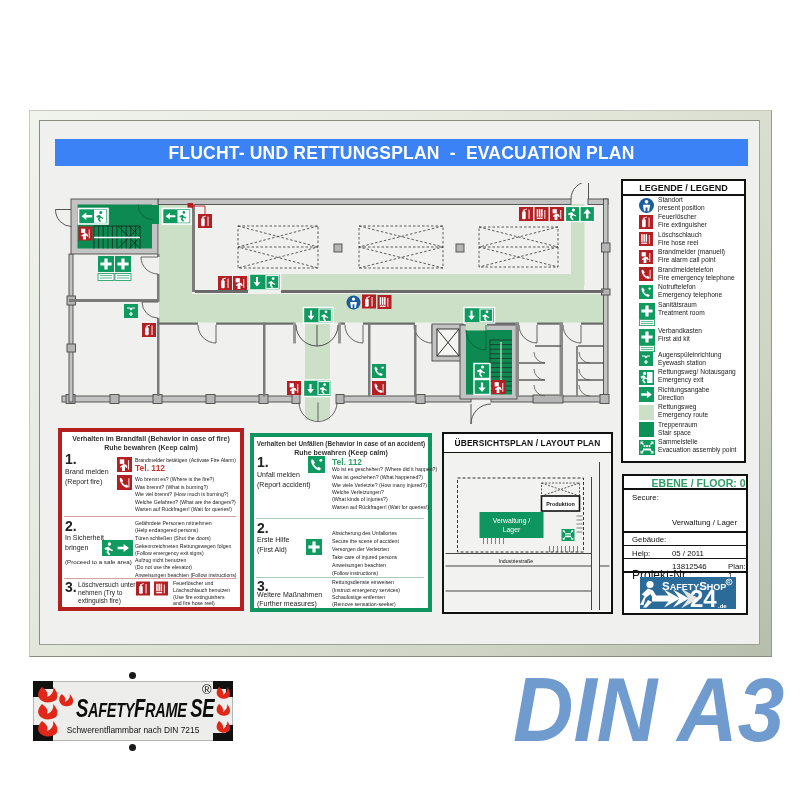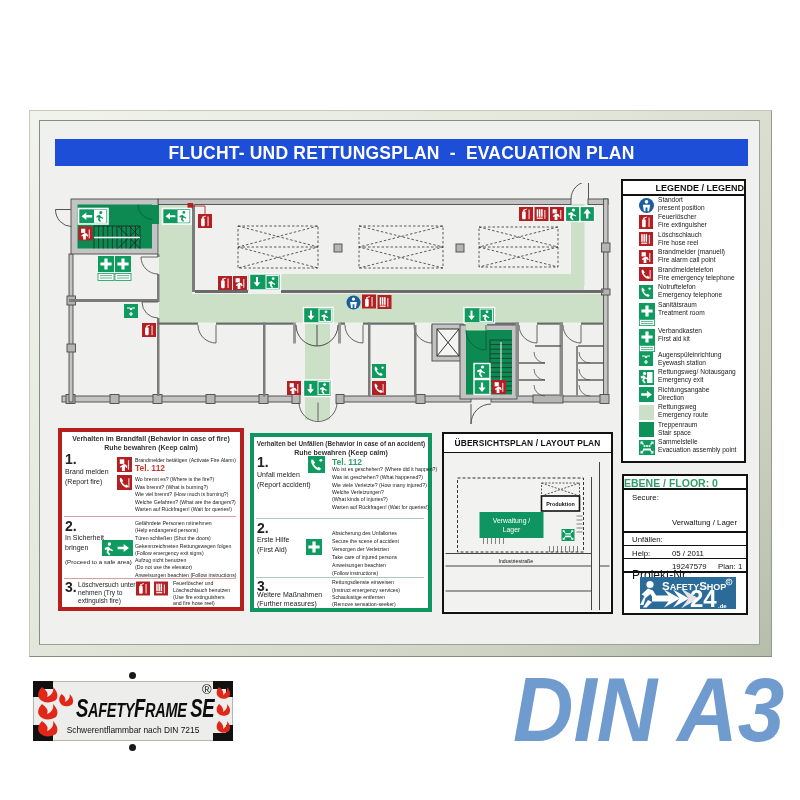--- a/index.html
+++ b/index.html
@@ -8,21 +8,21 @@
 </style>
 </head>
 <body>
 
 <div class="abs" style="left:29px;top:110px;width:741px;height:545px;background:linear-gradient(135deg,#f1f3ed 0%,#e4e8dc 40%,#ced3c4 78%,#b7bdab 100%);border:1px solid #c6cbbd;border-bottom-color:#878d7c;border-right-color:#959b8a;"></div>
 
 <div class="abs" style="left:39px;top:120px;width:719px;height:523px;border:1px solid #9ba195;border-top-color:#878d7f;border-left-color:#878d7f;background:#f0f0ee;"></div>
 
 <div class="abs" style="left:42px;top:123px;width:714px;height:518px;background:#f0f0ee;"></div>
 
-<div class="abs" style="left:55px;top:139px;width:693px;height:27px;background:#1d4ed8;color:#fff;font-weight:bold;font-size:17.5px;text-align:center;line-height:28px;letter-spacing:0.2px;">FLUCHT- UND RETTUNGSPLAN&nbsp; -&nbsp; EVACUATION PLAN</div>
+<div class="abs" style="left:55px;top:139px;width:693px;height:27px;background:#3b82f6;color:#fff;font-weight:bold;font-size:17.5px;text-align:center;line-height:28px;letter-spacing:0.2px;">FLUCHT- UND RETTUNGSPLAN&nbsp; -&nbsp; EVACUATION PLAN</div>
 
 <svg class="abs" style="left:55px;top:183px;" width="562" height="250" viewBox="55 183 562 250">
 <defs>
 
 <g id="man">
  <rect x="0" y="0" width="14" height="14" fill="#0f9a5f"></rect>
  <circle cx="8.6" cy="3.2" r="1.5" fill="#fff"></circle>
  <path d="M3.2,6.2 L7.4,4.8 L9.4,7.4 L11.6,8.6 L10.9,9.7 L8.4,8.4 L7.2,10.3 L9.2,12.6 L7.8,13.4 L5.4,10.6 L6.3,7.6 L4.0,8.0 Z" fill="#fff"></path>
  <rect x="1.2" y="2.2" width="1.1" height="9.6" fill="#fff"></rect>
 </g>
@@ -405,21 +405,21 @@
 <line x1="578" y1="380" x2="604" y2="380"></line>
 </g>
 
 <path d="M590,363 A11,11 0 0 1 579,352 M590,380 A11,11 0 0 1 579,369 M590,396 A11,11 0 0 1 579,385" fill="none" stroke="#555" stroke-width="0.8"></path>
 
 <rect x="576" y="346" width="2" height="50" fill="#8a8a8a"></rect>
 </svg>
 
 <div class="abs" style="left:621px;top:179px;width:125px;height:284px;background:#fff;border:2.2px solid #111;box-sizing:border-box;">
 
-<div class="abs" style="left:0;top:2px;width:100%;text-align:right;font-size:9px;font-weight:bold;color:#111;">LEGENDE / LEGEND</div>
+<div class="abs" style="left:0;top:2px;width:100%;text-align:center;font-size:9px;font-weight:bold;color:#111;">LEGENDE / LEGEND</div>
 
 <div class="abs" style="left:0px;top:13px;width:120.6px;height:1.6px;background:#111;"></div>
 
 <div class="abs" style="left:16px;top:16.8px;">
       <svg width="15" height="15" viewBox="0 0 14 14">
         <use href="#pos"></use>
       </svg>
     </div>
 <div class="abs" style="left:35px;top:15.3px;width:85px;font-size:6.6px;line-height:8px;color:#1a1a1a;">Standort<br>present position</div>
 
@@ -530,37 +530,37 @@
         <path d="M14.5,1.5 l-3,0 l1,1 l-1.5,1.5 l1,1 L13.5,3.5 l1,1 Z" fill="#fff"></path>
         <path d="M1.5,13.5 l3,0 l-1,-1 l1.5,-1.5 l-1,-1 L2.5,11.5 l-1,-1 Z" fill="#fff"></path>
         <path d="M14.5,13.5 l-3,0 l1,-1 l-1.5,-1.5 l1,-1 l1.5,1.5 l1,-1 Z" fill="#fff"></path>
       </svg>
     </div>
 <div class="abs" style="left:35px;top:257.3px;width:85px;font-size:6.6px;line-height:8px;color:#1a1a1a;">Sammelstelle<br>Evacuation assembly point</div>
 </div>
 
 <div class="abs" style="left:622px;top:474px;width:125.5px;height:141px;background:#fff;border:2.2px solid #111;box-sizing:border-box;">
 
-<div class="abs" style="left:0;top:0.5px;width:100%;text-align:left;font-size:10.5px;font-weight:bold;color:#2f9e68;">EBENE / FLOOR: 0</div>
+<div class="abs" style="left:0;top:0.5px;width:100%;text-align:right;font-size:10.5px;font-weight:bold;color:#2f9e68;">EBENE / FLOOR: 0</div>
 <div class="abs" style="left:0;top:12.4px;width:100%;height:1.8px;background:#111;"></div>
 
 <div class="abs" style="left:8px;top:16.5px;font-size:7.8px;color:#111;">Secure:</div>
 <div class="abs" style="left:0;top:55.4px;width:100%;height:1.8px;background:#111;"></div>
 
-<div class="abs" style="left:8px;top:58.8px;font-size:7.8px;color:#111;">Unfällen:</div>
+<div class="abs" style="left:8px;top:58.8px;font-size:7.8px;color:#111;">Gebäude:</div>
 <div class="abs" style="left:48px;top:42px;font-size:7.8px;color:#111;white-space:nowrap;">Verwaltung / Lager</div>
 <div class="abs" style="left:0;top:68.6px;width:100%;height:1.8px;background:#111;"></div>
 
 <div class="abs" style="left:8px;top:72.6px;font-size:7.8px;color:#111;">Help:</div>
 <div class="abs" style="left:48px;top:72.6px;font-size:7.8px;color:#111;">05 / 2011</div>
 <div class="abs" style="left:0;top:81.6px;width:100%;height:1.8px;background:#111;"></div>
 
 <div class="abs" style="left:8px;top:92px;font-size:12px;color:#111;">Projekt-Nr.:</div>
-<div class="abs" style="left:48px;top:85.6px;font-size:7.8px;color:#111;">19247579</div>
-<div class="abs" style="left:94px;top:85.6px;font-size:7.8px;color:#111;">Plan: 1</div>
+<div class="abs" style="left:48px;top:85.6px;font-size:7.8px;color:#111;">13812546</div>
+<div class="abs" style="left:104px;top:85.6px;font-size:7.8px;color:#111;">Plan: 1</div>
 <div class="abs" style="left:0;top:95.4px;width:100%;height:1.8px;background:#111;"></div>
 
 <div class="abs" style="left:16px;top:100.5px;width:96px;height:32px;">
 <svg width="96" height="32" viewBox="0 0 96 32">
 <rect width="96" height="32" fill="#2a6b99"></rect>
 <text x="22" y="12.5" font-family="Liberation Sans,sans-serif" font-size="11.5" font-weight="bold" fill="#fff">S<tspan font-size="9">AFETY</tspan>S<tspan font-size="9">HOP</tspan></text>
 <circle cx="89" cy="5" r="3" fill="none" stroke="#fff" stroke-width="0.8"></circle>
 <text x="87.2" y="7" font-size="4.6" fill="#fff">R</text>
 <circle cx="10" cy="7.5" r="3.6" fill="#fff"></circle>
 <path d="M1.5,17.5 L8,11.5 L13,13.5 L17,20 L13.5,22.5 L10.5,17 L5.5,21 L3.5,28 L0,28 L4.5,19 Z" fill="#fff"></path>

